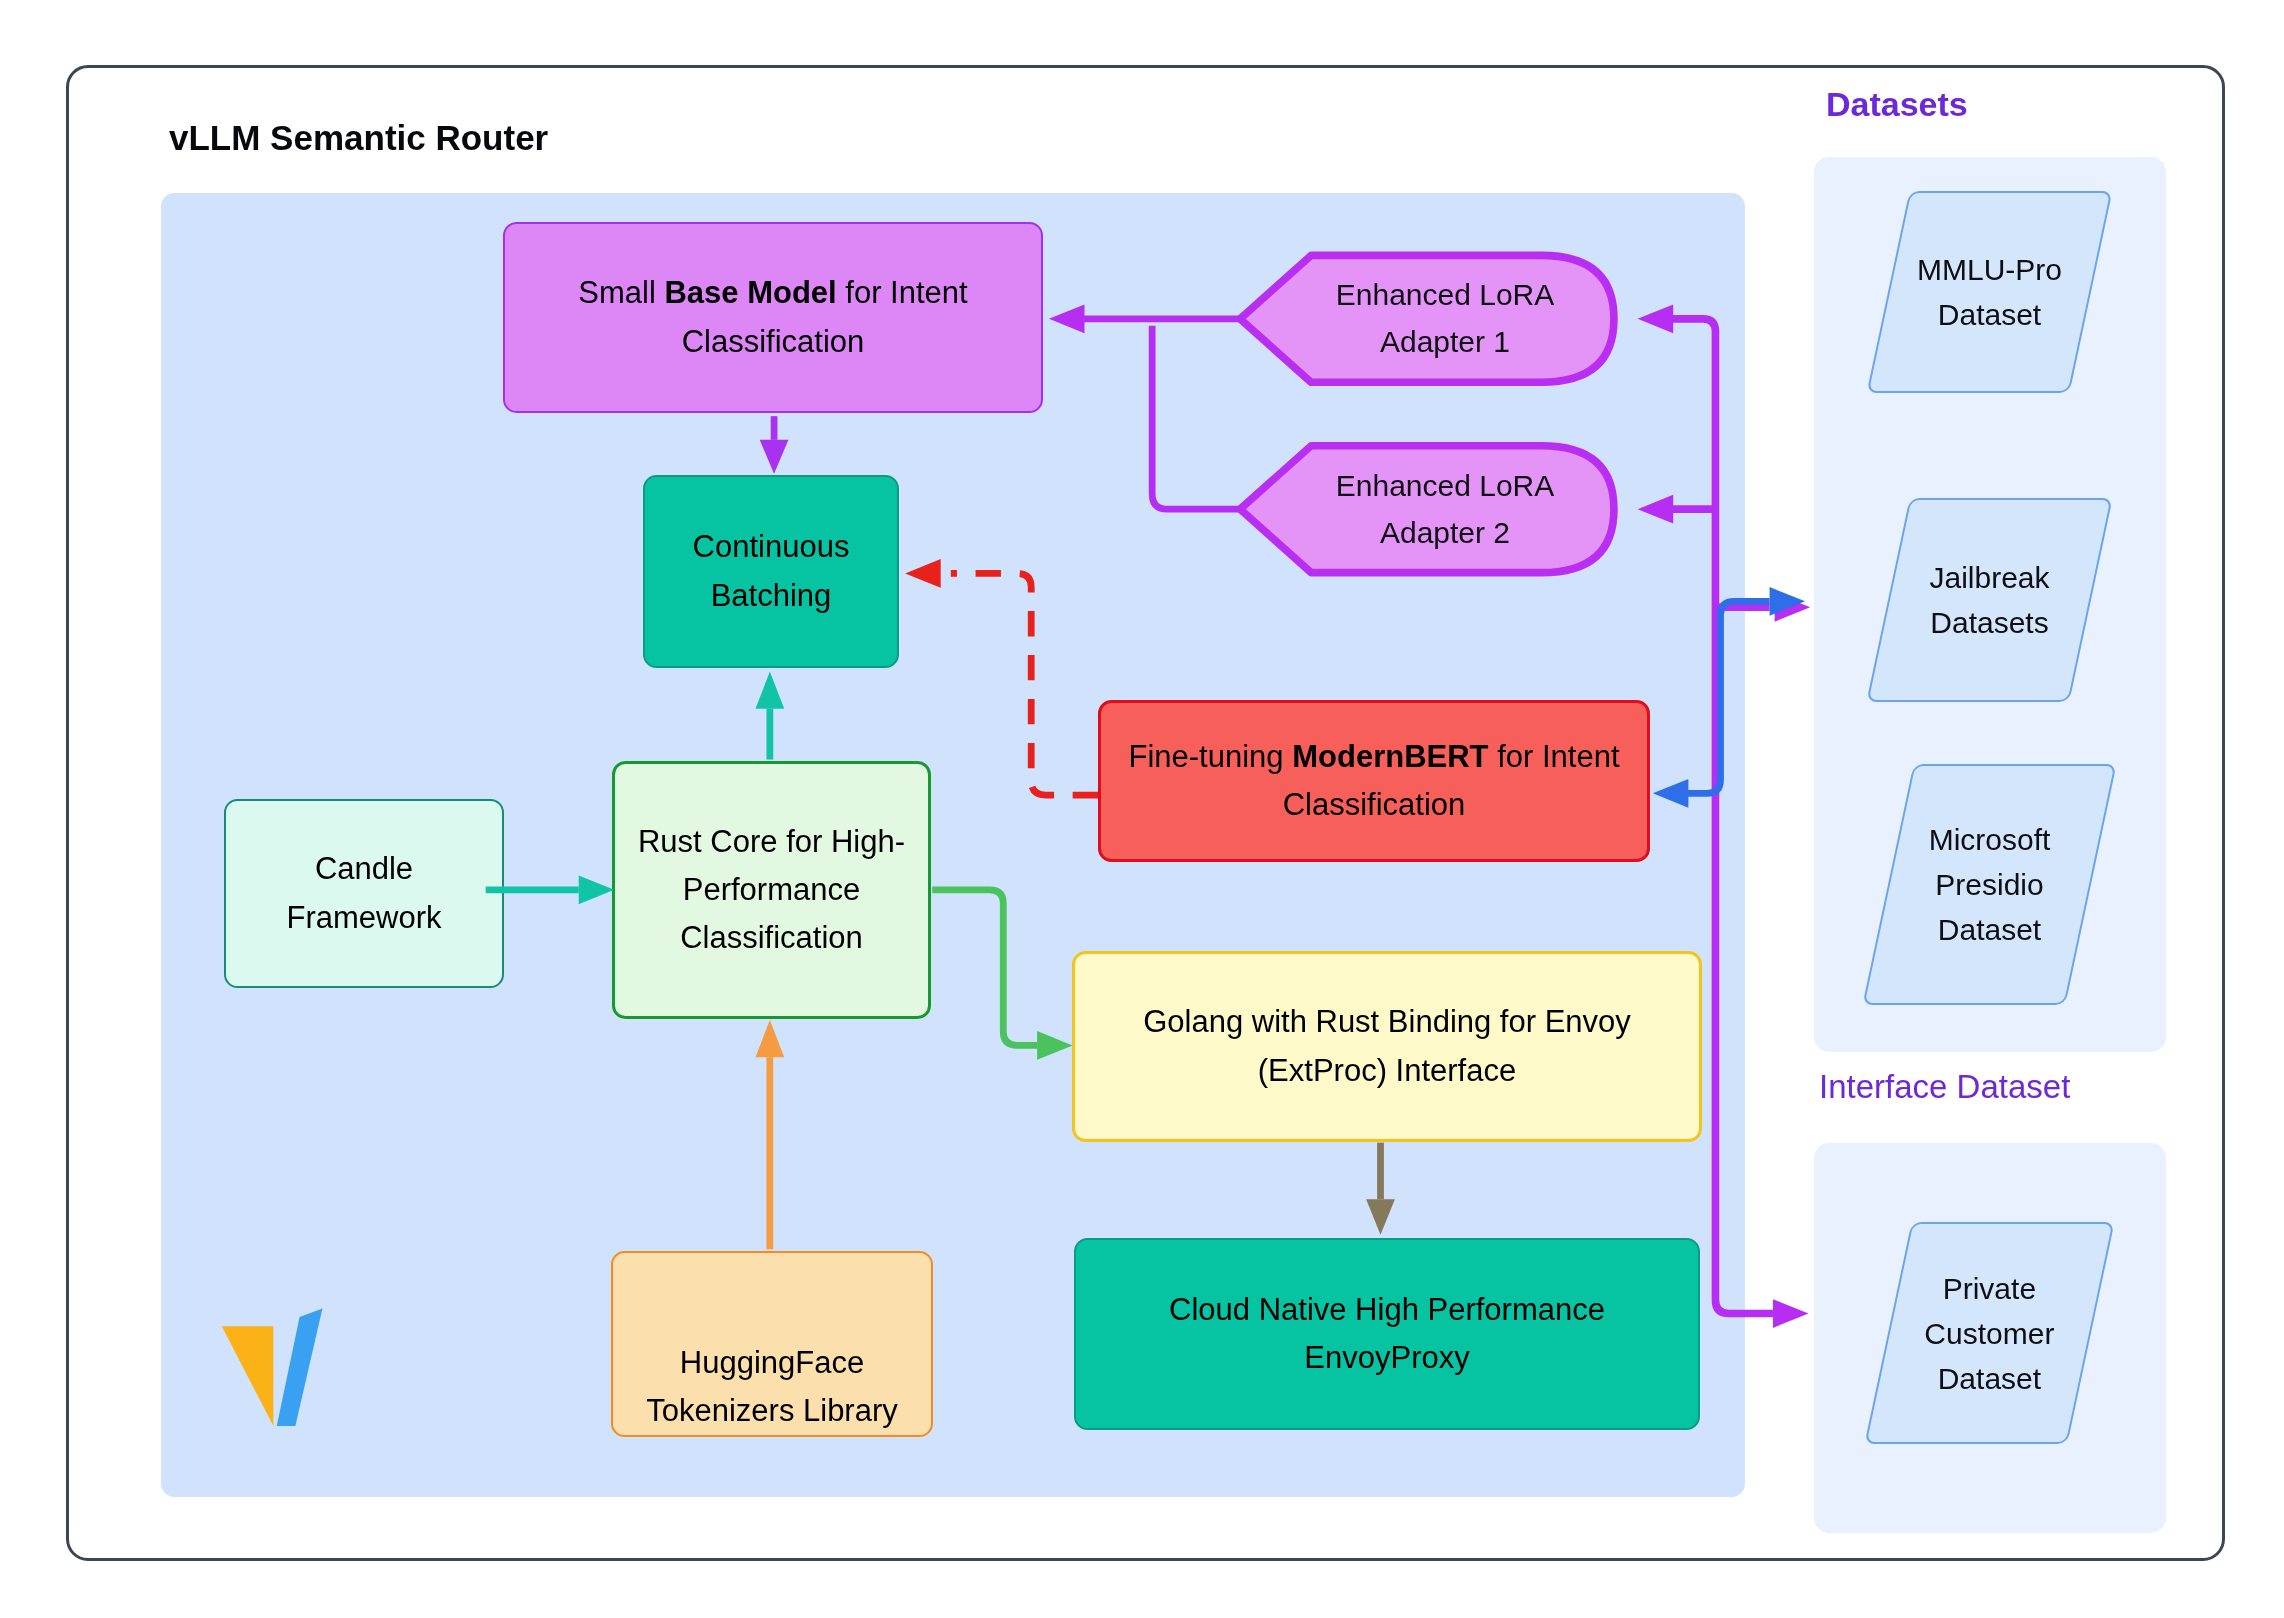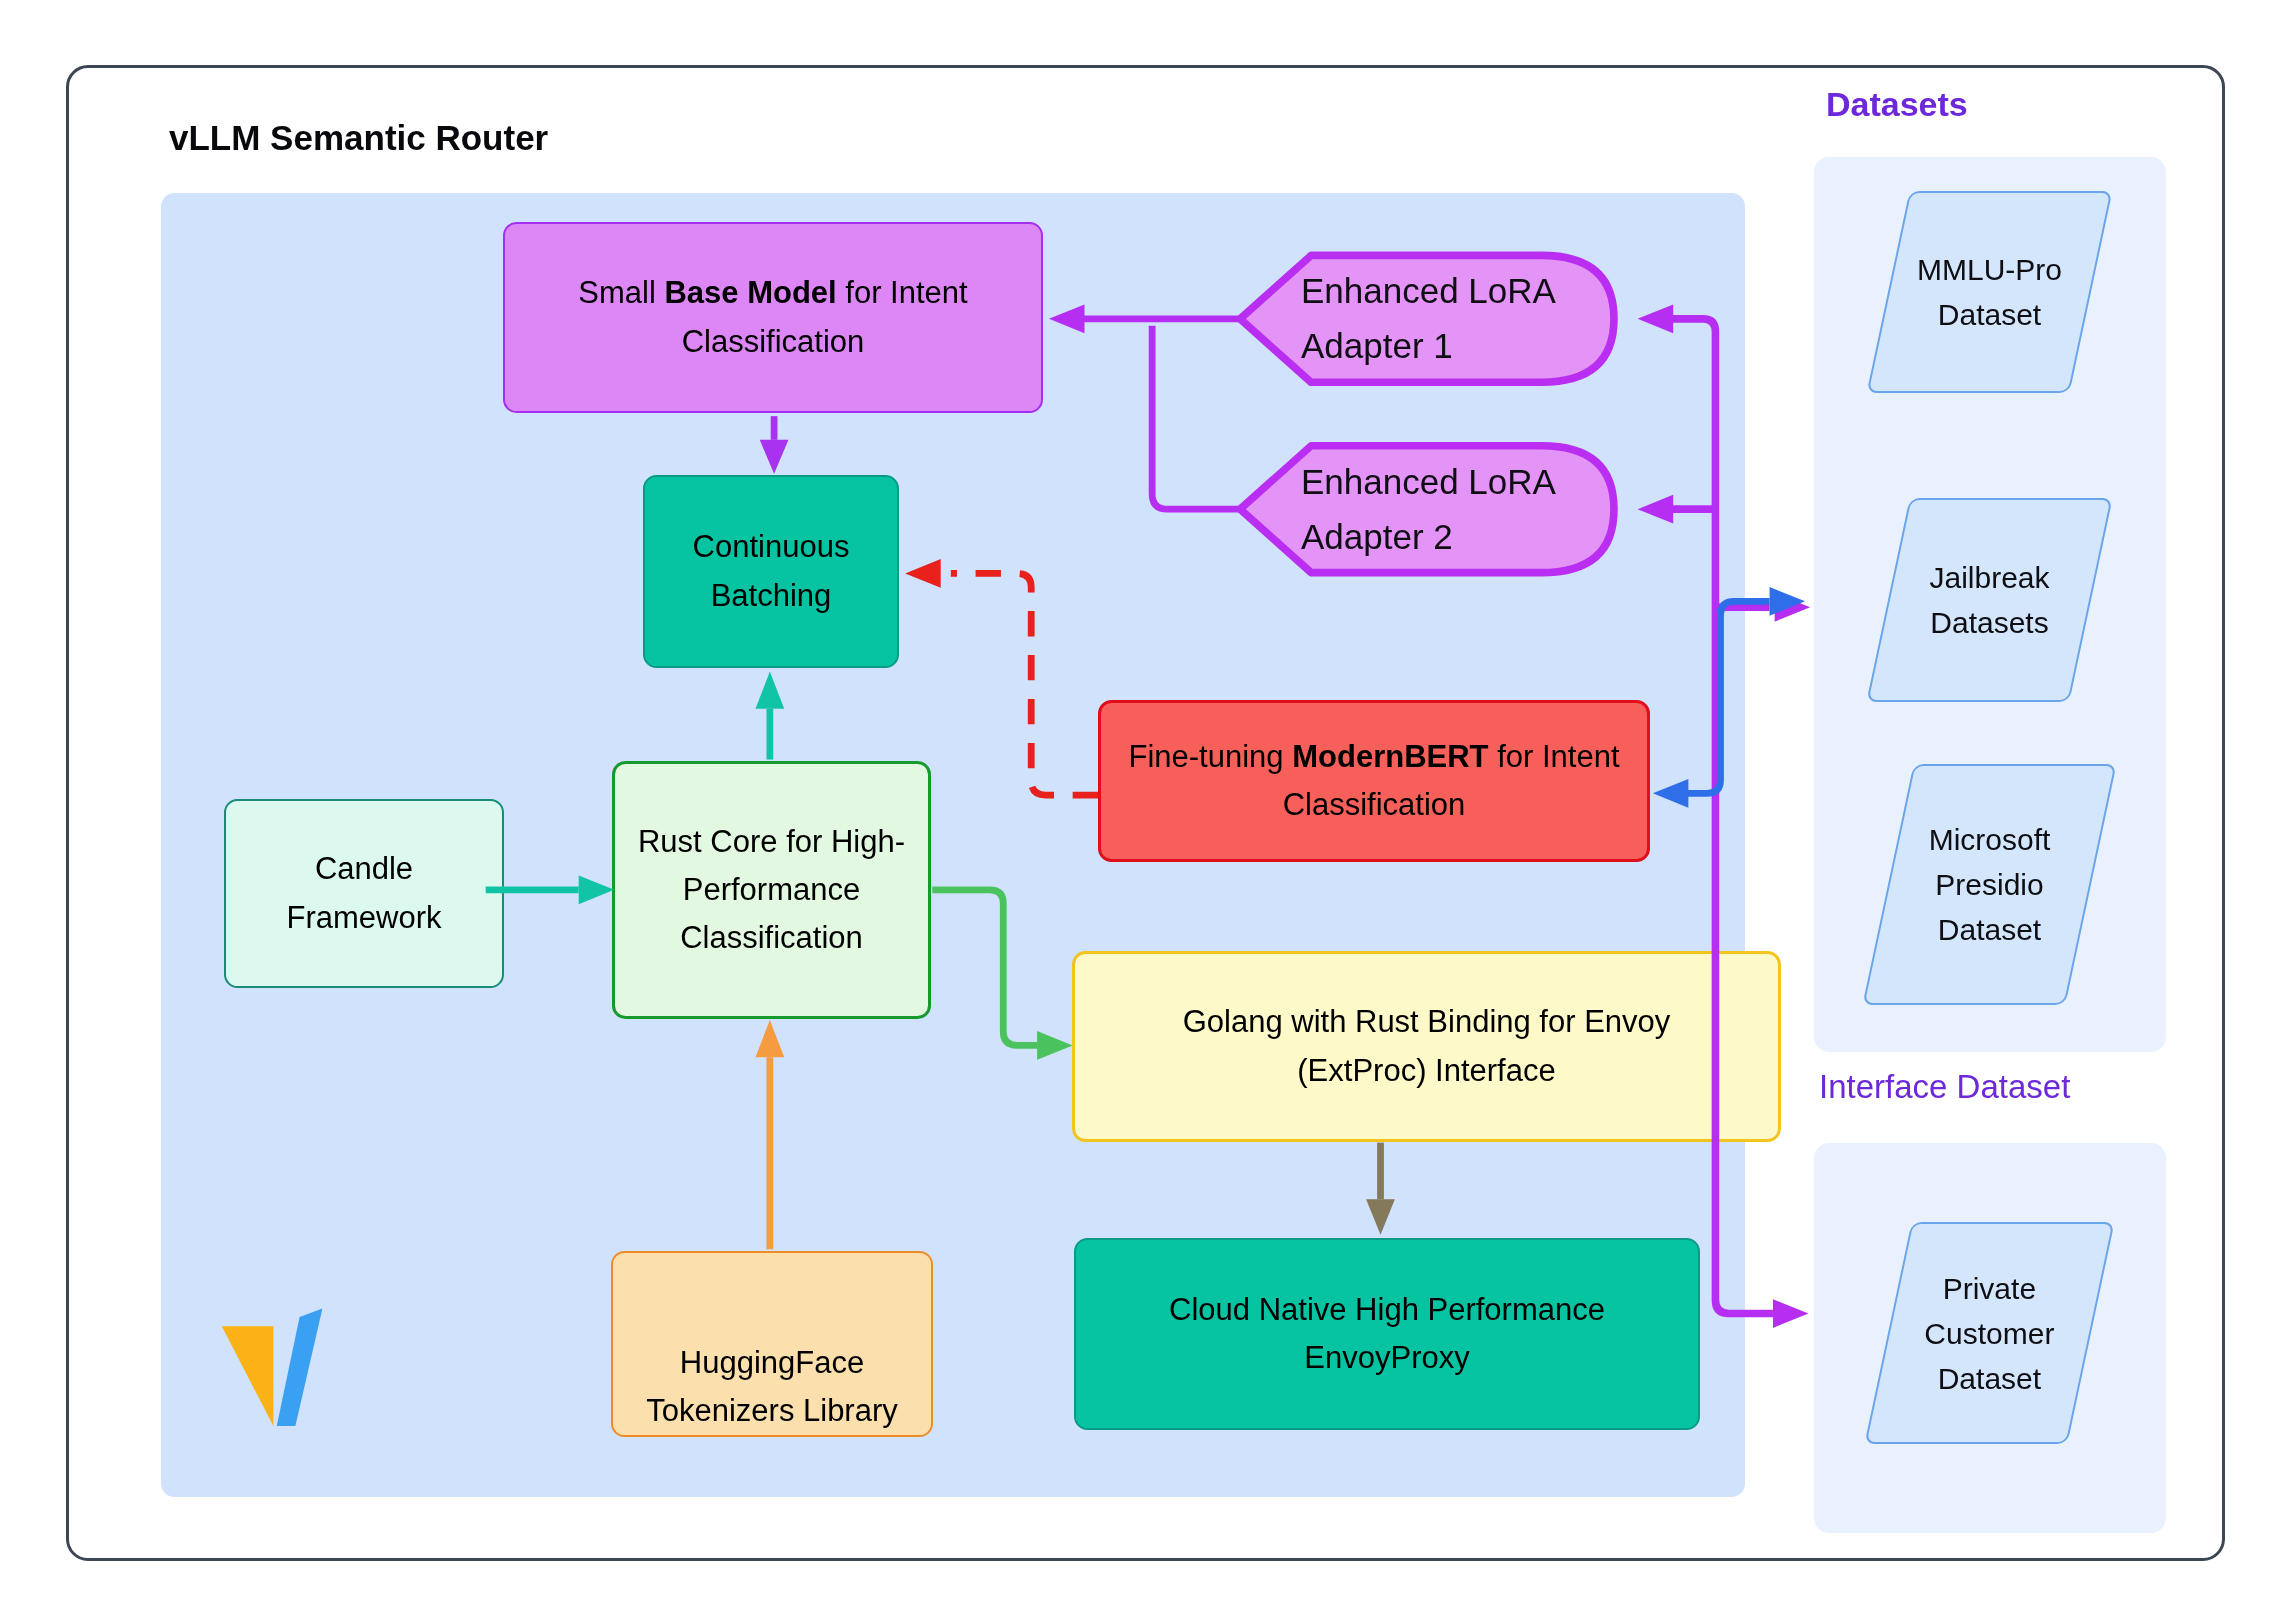--- a/index.html
+++ b/index.html
@@ -22,28 +22,28 @@
   .base-model{left:503px;top:222px;width:540px;height:191px;background:#dd86f5;border:2.5px solid #a62ef0;}
   .base-model .txt{max-width:474px;}
   .cont-batch{left:643px;top:475px;width:256px;height:193px;background:#06c3a2;border:2.5px solid #0a9b85;}
   .cont-batch .txt{max-width:211px;}
   .modernbert{left:1098px;top:700px;width:552px;height:162px;background:#f7605a;border:3.4px solid #e00d1b;}
   .modernbert .txt{max-width:499px;}
   .candle{left:224px;top:799px;width:280px;height:189px;background:#dcf9ef;border:2.5px solid #188c77;}
   .candle .txt{max-width:211px;}
   .rust-core{left:612px;top:761px;width:319px;height:258px;background:#e3f8e1;border:3.4px solid #149a2d;}
   .rust-core .txt{max-width:288px;}
-  .golang{left:1072px;top:951px;width:709px;height:191px;background:#fdf9c8;border:3.4px solid #f2c41d;}
+  .golang{left:1072px;top:951px;width:630px;height:191px;background:#fdf9c8;border:3.4px solid #f2c41d;}
   .golang .txt{max-width:584px;}
   .envoy{left:1074px;top:1238px;width:626px;height:192px;background:#06c3a2;border:2.5px solid #0a9b85;}
   .envoy .txt{max-width:558px;}
   .huggingface{left:611px;top:1251px;width:322px;height:186px;background:#fbdfad;border:2.5px solid #f08c28;align-items:flex-end;}
   .huggingface .txt{max-width:254px;}
   .adapter-label{position:absolute;width:288px;display:flex;align-items:center;justify-content:center;
-        text-align:left;font-size:35px;line-height:1.55;z-index:6;}
+        text-align:center;font-size:30px;line-height:1.55;z-index:6;}
   .adapter-1-label{left:1301px;top:255px;height:127px;}
   .adapter-2-label{left:1301px;top:446px;height:127px;}
   .para{position:absolute;transform:skewX(-12deg);background:#d4e6fc;border:2.5px solid #6aa4ea;
         border-radius:10px;box-sizing:border-box;display:flex;align-items:center;justify-content:center;z-index:3;}
   .para .inner{transform:skewX(12deg);font-size:30px;line-height:1.5;text-align:center;max-width:173px;}
   .para-mmlu{left:1888px;top:191px;width:203px;height:202px;}
   .para-jail{left:1888px;top:498px;width:203px;height:204px;}
   .para-presidio{left:1888px;top:764px;width:203px;height:241px;}
   .para-privcust{left:1888px;top:1222px;width:203px;height:222px;}
   #edges{position:absolute;left:0;top:0;z-index:5;pointer-events:none;}

